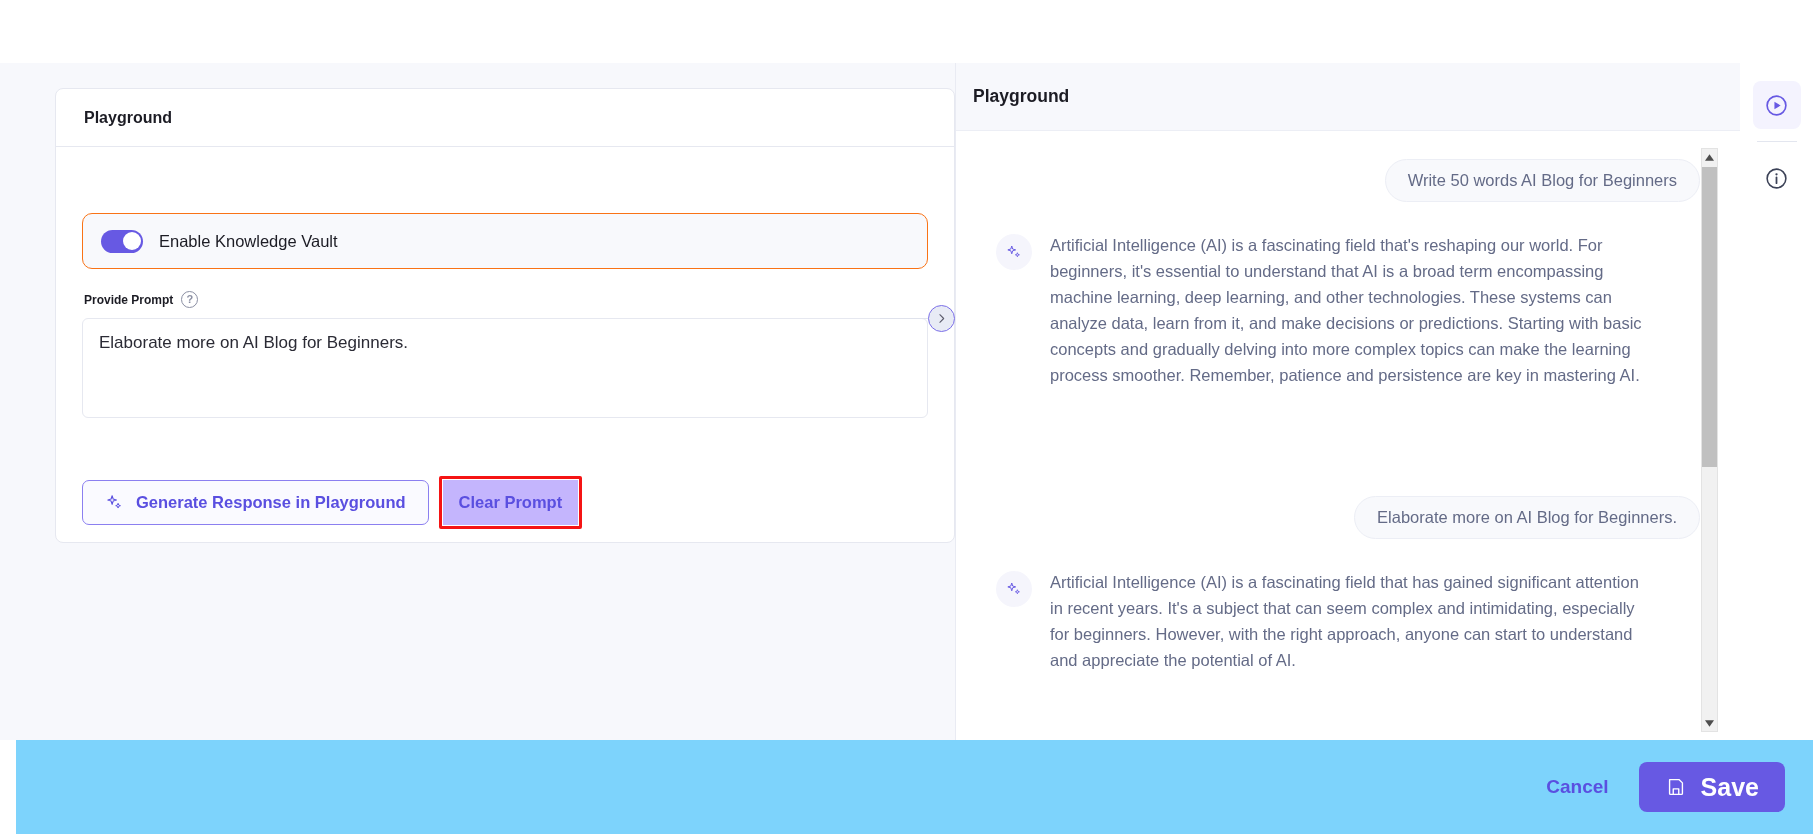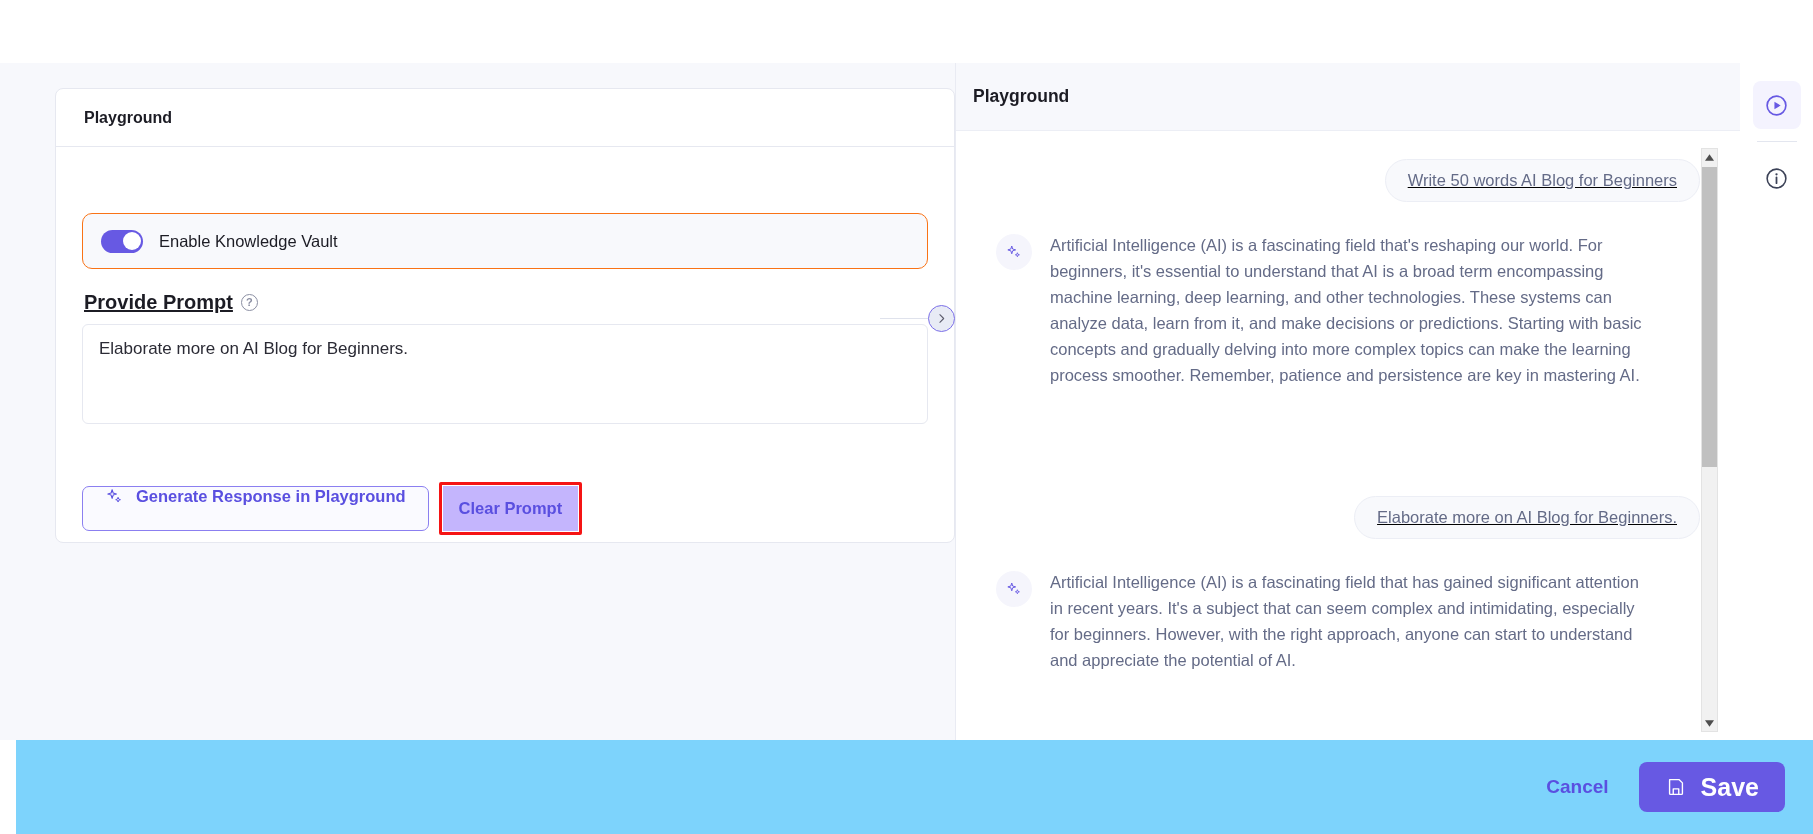--- a/index.html
+++ b/index.html
@@ -55,40 +55,40 @@
   }
   .toggle .knob {
     position: absolute; right: 2.5px; top: 2.5px;
     width: 18px; height: 18px; border-radius: 50%; background: #ffffff;
   }
   .toggle-label { margin-left: 16px; font-size: 16.5px; color: #1c1c24; }
 
   .field-label-row {
     display: flex; align-items: center; gap: 8px; margin: 22px 0 10px 2px;
   }
-  .field-label { font-size: 20px; font-weight: bold; color: #1c1c24; text-decoration: underline; }
+  .field-label { font-size: 12px; font-weight: bold; color: #1c1c24; }
   .help-icon {
     width: 17px; height: 17px; border-radius: 50%;
     border: 1.4px solid #8b8fa3; color: #8b8fa3;
     font-size: 11px; line-height: 14px; text-align: center;
     font-weight: bold; cursor: pointer;
   }
 
   .prompt-box {
     height: 100px; border: 1px solid #e6e8f0; border-radius: 6px;
     background: #ffffff; padding: 14px 16px; font-size: 17px; color: #2b2b35;
     cursor: text; overflow: hidden;
   }
 
   .btn-row { display: flex; align-items: center; gap: 10px; margin-top: 58px; }
   .btn-generate {
     height: 45px; padding: 0 22px; border: 1.4px solid #8b7ff0;
     border-radius: 7px; background: #fafaff; color: #5a4fe0;
     font-size: 16.5px; font-weight: bold; cursor: pointer;
-    display: flex; align-items: flex-start; gap: 12px;
+    display: flex; align-items: center; gap: 12px;
   }
   .btn-clear-wrap {
     border: 3px solid #f51414; border-radius: 2px; padding: 1px;
     display: inline-flex;
   }
   .btn-clear {
     height: 45px; padding: 0 16px; border: none; background: #c4b5fd;
     color: #5a4fe0; font-size: 16.5px; font-weight: bold; cursor: pointer;
     display: flex; align-items: center;
   }
@@ -115,21 +115,21 @@
     height: 68px; background: #f7f8fc; border-bottom: 1px solid #eceef5;
     display: flex; align-items: center; padding-left: 17px; flex: none;
   }
   .pg-header-title { font-size: 17.5px; font-weight: bold; color: #1c1c24; }
 
   .pg-body {
     flex: 1; position: relative; overflow: hidden;
     padding: 28px 40px 0 40px; background: #ffffff;
   }
 
-  .msg-user-row { display: flex; justify-content: flex-end; margin-bottom: 30px; text-decoration: underline; }
+  .msg-user-row { display: flex; justify-content: flex-end; margin-bottom: 30px; }
   .msg-user {
     background: #f8f9fc; border: 1px solid #eceef5; border-radius: 22px;
     padding: 11px 22px; font-size: 16.5px; color: #646b87; max-width: 620px;
   }
 
   .msg-ai-row { display: flex; gap: 18px; margin-bottom: 30px; align-items: flex-start; }
   .ai-avatar {
     width: 36px; height: 36px; border-radius: 50%; background: #f5f5fc;
     display: flex; align-items: center; justify-content: center; flex: none;
     margin-top: 2px;

